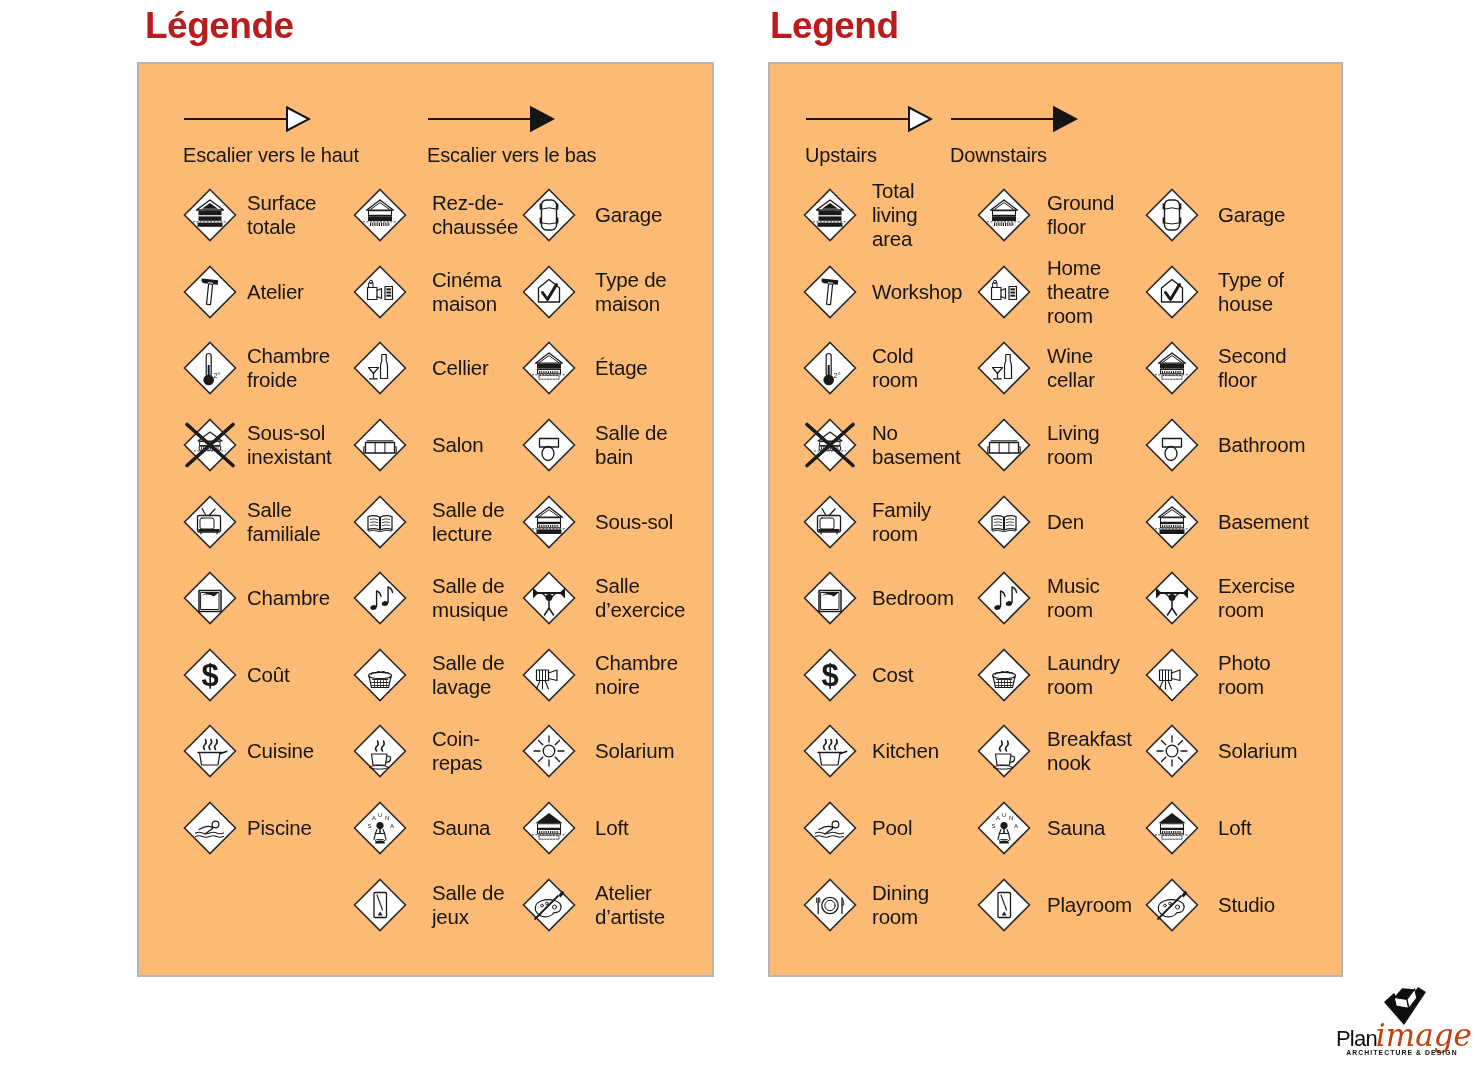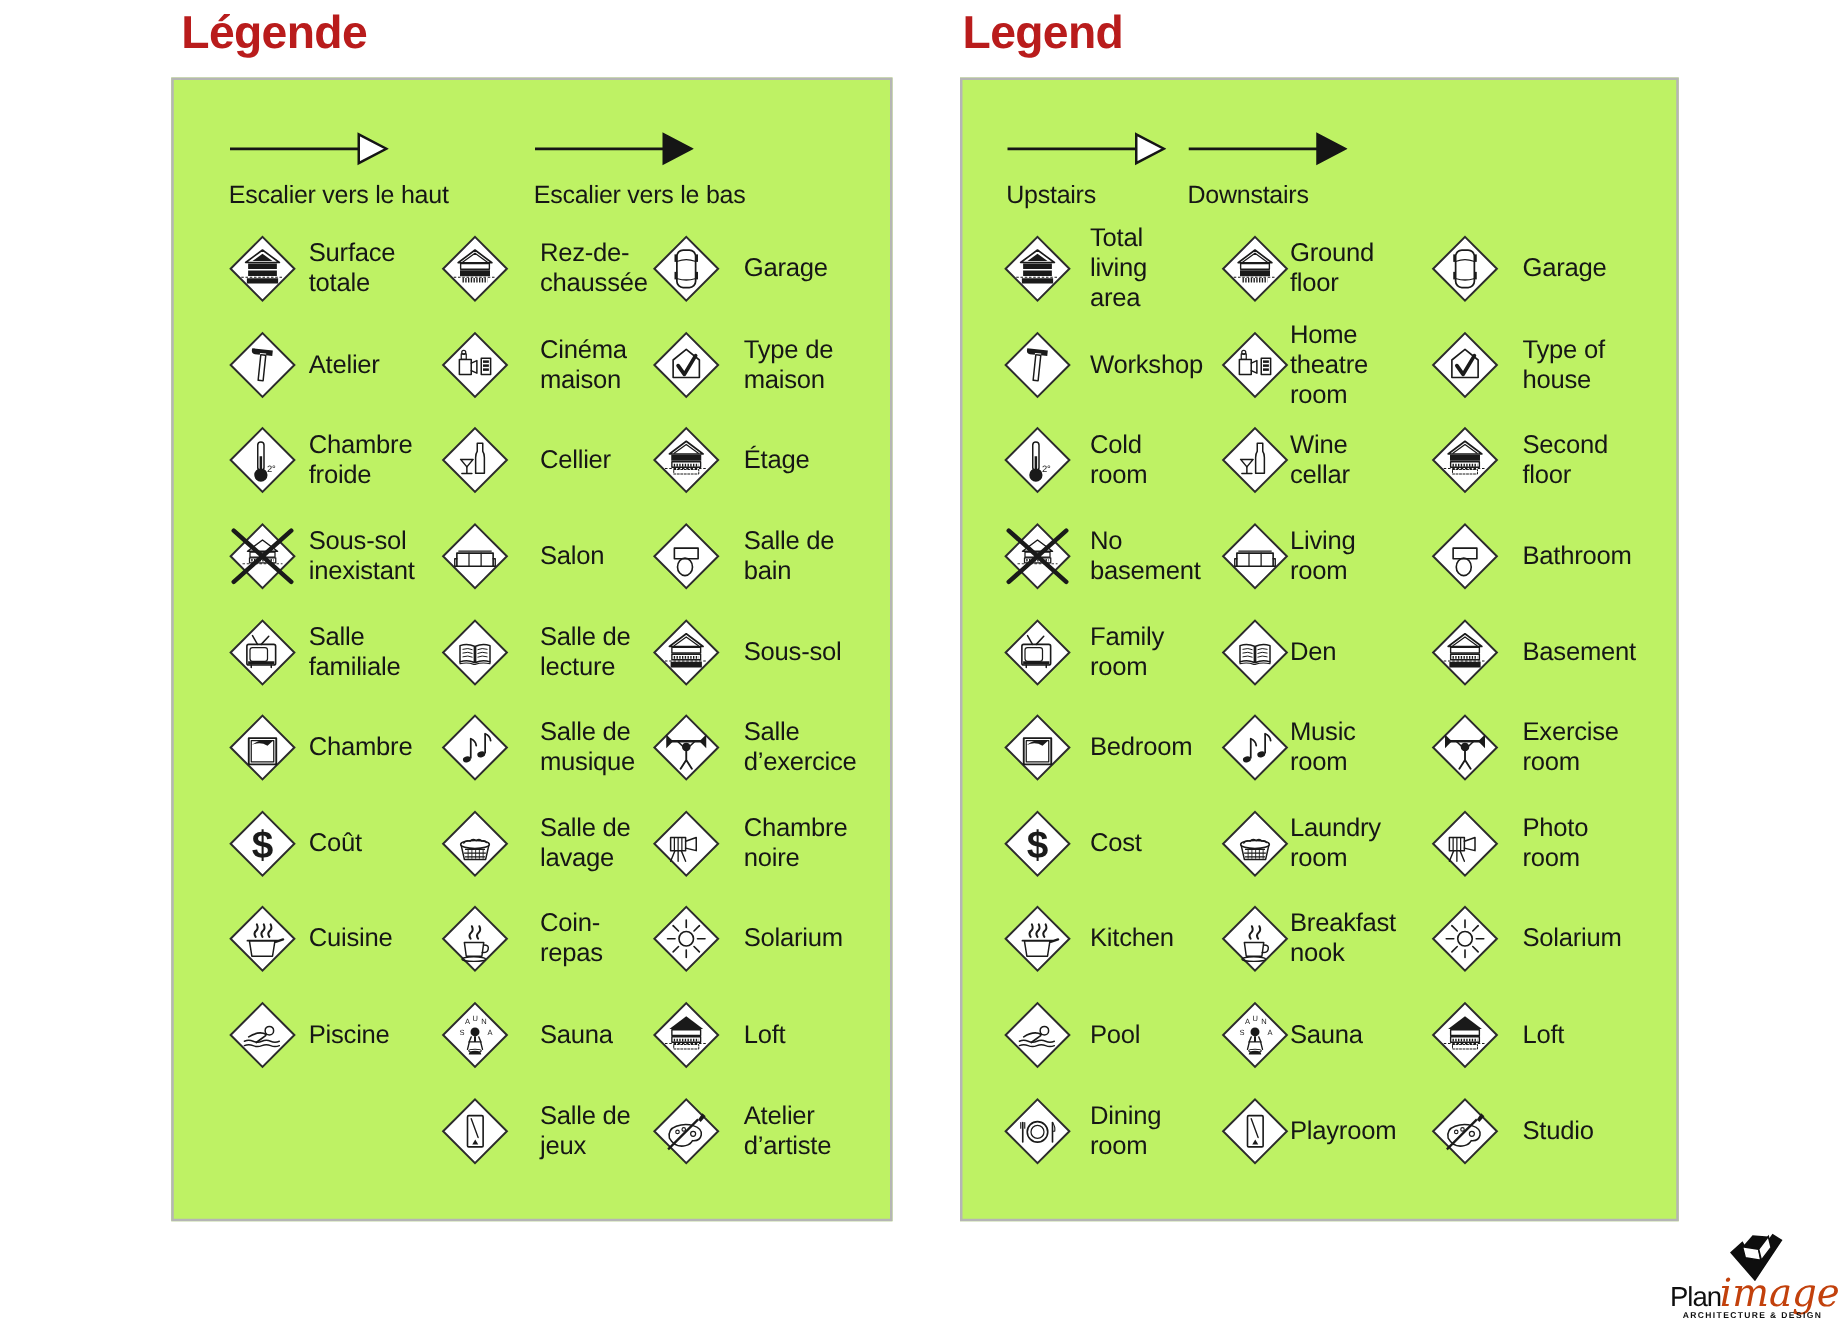--- a/index.html
+++ b/index.html
@@ -10,21 +10,21 @@
   }
   .title{
     position:absolute;top:5px;margin:0;
     font-size:37px;font-weight:bold;letter-spacing:-0.5px;color:#b91c1c;
   }
   #title-fr{left:145px}
   #title-en{left:770px}
 
   .panel{
     position:absolute;top:62px;height:915px;box-sizing:border-box;
-    border:2px solid #b5b5b5;background:#bef264;
+    border:2px solid #b5b5b5;background:#fdba74;
   }
   #panel-fr{left:137px;width:577px}
   #panel-en{left:768px;width:575px}
 
   .arrow-item{position:absolute;top:40px}
   #panel-fr .arrow-item:nth-child(1){left:44px}
   #panel-fr .arrow-item:nth-child(2){left:288px}
   #panel-en .arrow-item:nth-child(1){left:35px}
   #panel-en .arrow-item:nth-child(2){left:180px}
   .arrow-label{margin-top:6px;font-size:20px;letter-spacing:-0.2px;white-space:nowrap;color:#161616}
@@ -34,21 +34,21 @@
   #panel-fr .col2{left:213px}
   #panel-fr .col3{left:382px}
   #panel-en .col1{left:32px}
   #panel-en .col2{left:206px}
   #panel-en .col3{left:374px}
   .cell{height:76.6px;display:flex;align-items:center}
   #panel-fr .col1 .cell{gap:9px}
   #panel-fr .col2 .cell{gap:24px}
   #panel-fr .col3 .cell{gap:18px}
   #panel-en .col1 .cell{gap:14px}
-  #panel-en .col2 .cell{}
+  #panel-en .col2 .cell{gap:15px}
   #panel-en .col3 .cell{gap:18px}
   .icon{width:56px;height:56px;flex:0 0 56px;display:block}
   .icon svg{display:block}
   .label{
     font-size:20.5px;line-height:24px;letter-spacing:-0.2px;
     white-space:pre-line;width:118px;color:#161616;
   }
 
   .logo{position:absolute;left:1333px;top:986px;width:140px;height:74px}
   .logo-mark{position:absolute;left:48px;top:0;width:48px;height:40px}

